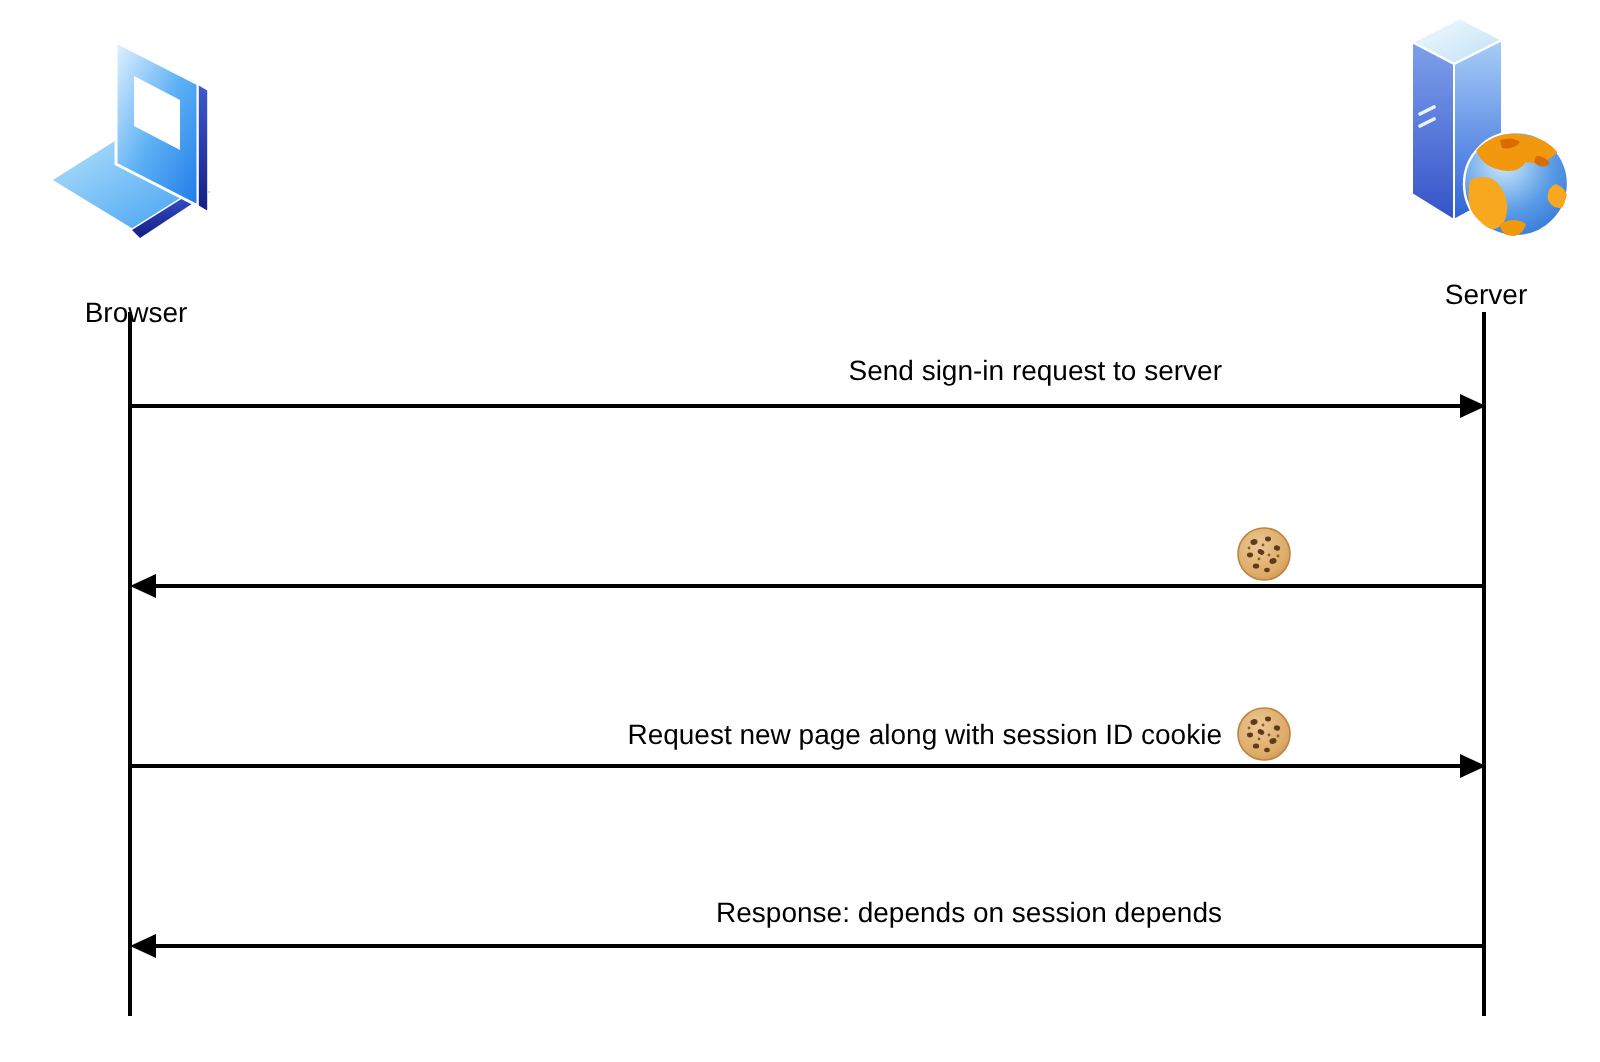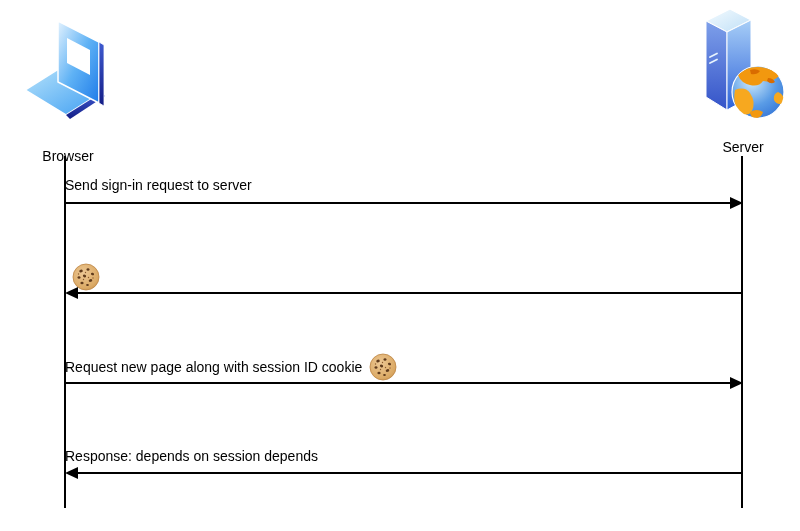--- a/index.html
+++ b/index.html
@@ -20,21 +20,21 @@
   .actor-label { margin-top: 3px; font-size: 14px; line-height: 17px; text-align: center; white-space: nowrap; }
 
   
   .lifeline { position: absolute; width: 2px; background: #000000; }
   .lifeline-browser { left: 64px;  top: 156px; height: 352px; }
   .lifeline-server  { left: 741px; top: 156px; height: 352px; }
 
   
   .msg-label {
     position: absolute; left: 65px; width: 546px;
-    display: flex; justify-content: flex-start; align-items: center;
+    display: flex; justify-content: flex-end; align-items: center;
     font-size: 14px; line-height: 17px; white-space: nowrap;
   }
   .msg-1 { top: 173px; height: 24px; }
   .msg-2 { top: 262px; height: 30px; }
   .msg-3 { top: 352px; height: 30px; }
   .msg-4 { top: 444px; height: 24px; }
   .cookie { margin-left: 6px; margin-right: -36px; flex: 0 0 auto; }
 
   
   .arrow { position: absolute; left: 65px; width: 678px; height: 12px; }

